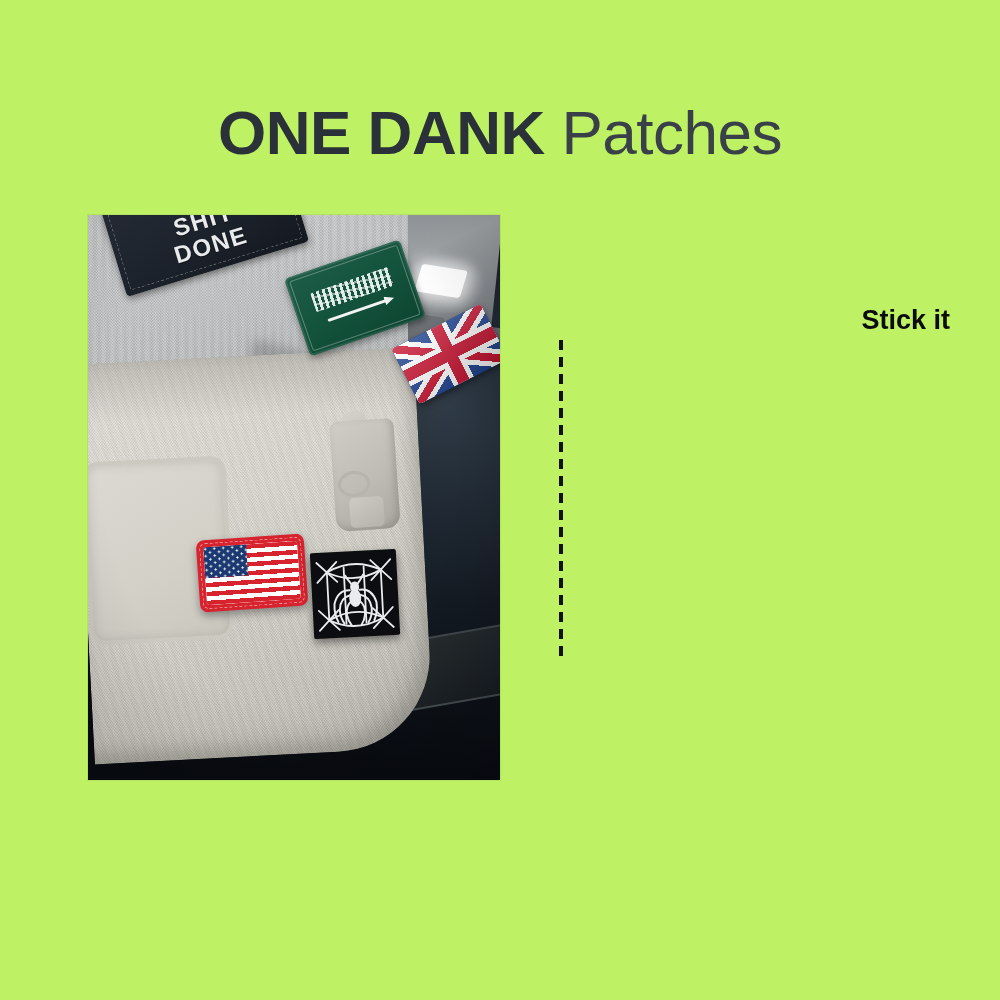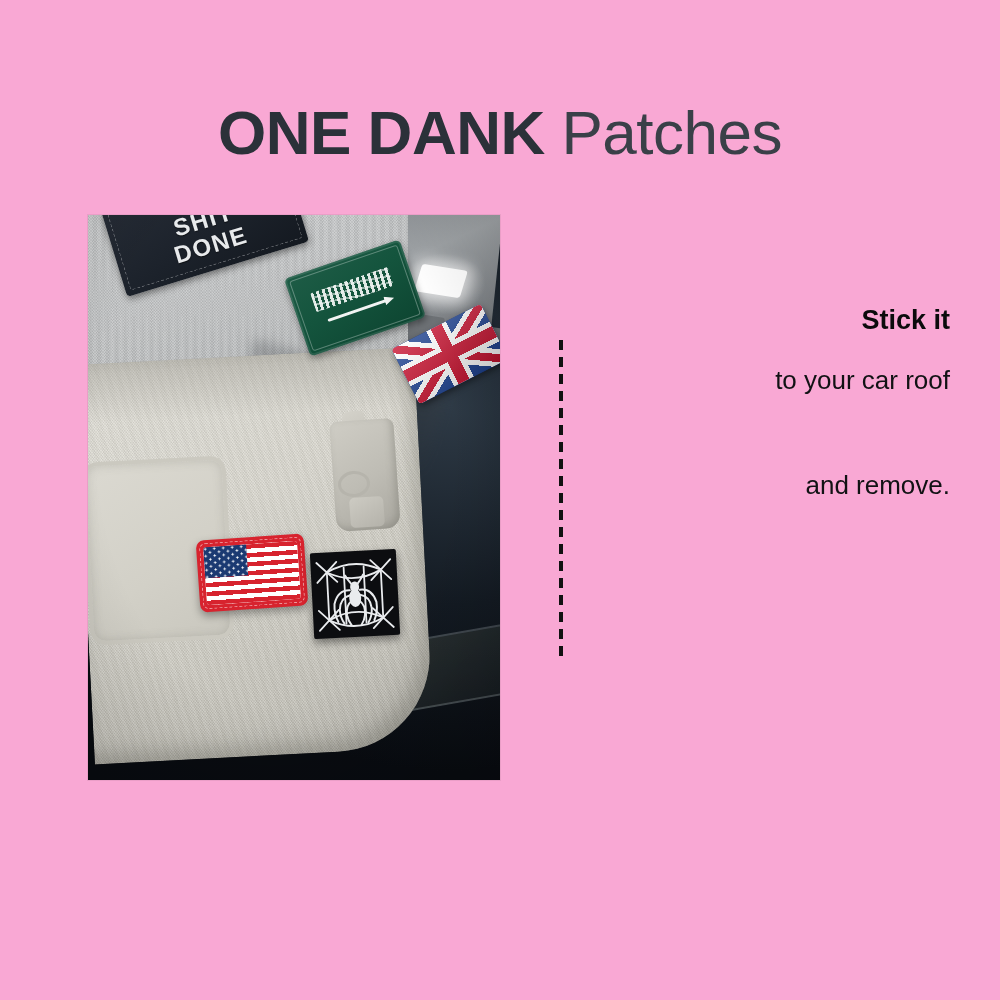--- a/index.html
+++ b/index.html
@@ -11,21 +11,21 @@
     height: 1000px;
     background: #f0f1f3;
     font-family: "Liberation Sans", sans-serif;
     overflow: hidden;
     position: relative;
   }
 
   .canvas {
     position: absolute;
     inset: 0;
-    background: #f9a8d4;
+    background: #bef264;
   }
 
   
   .title {
     position: absolute;
     left: 0;
     top: 102px;
     width: 1000px;
     text-align: center;
     white-space: nowrap;
@@ -617,18 +617,16 @@
       </svg>
     </div>
 
     <div class="photo-vignette"></div>
   </div>
 
   <div class="divider"></div>
 
   <div class="copy">
     <p class="copy-head">Stick it</p>
-    <p class="copy-line">to your car roof</p>
     <div class="copy-gap"></div>
-    <p class="copy-line">and remove.</p>
   </div>
 
 </div>
 
 </body></html>

